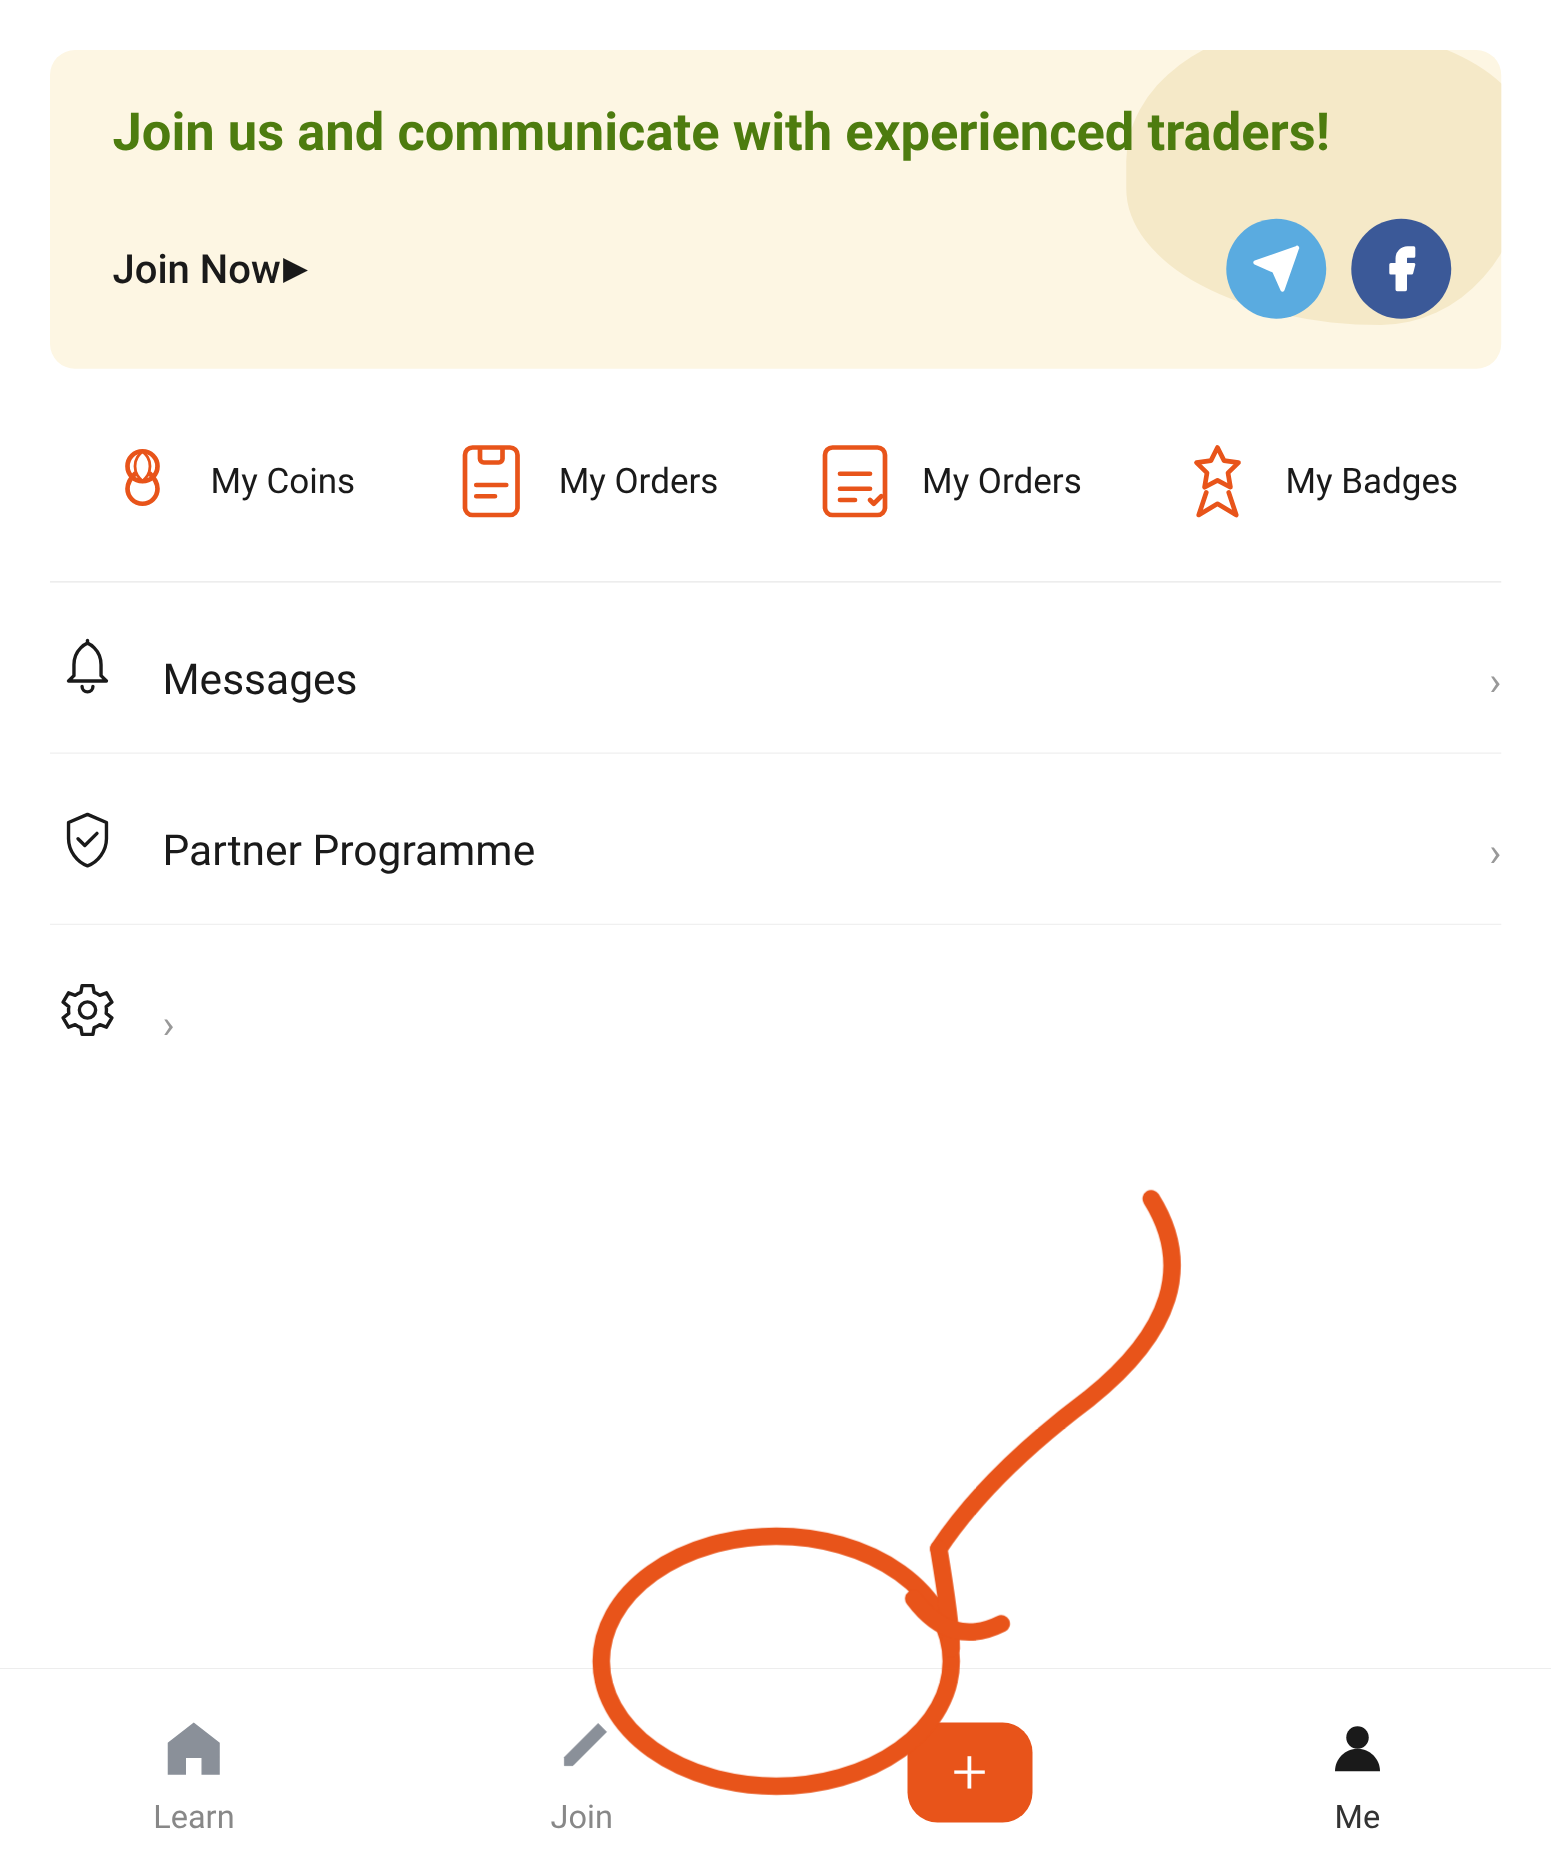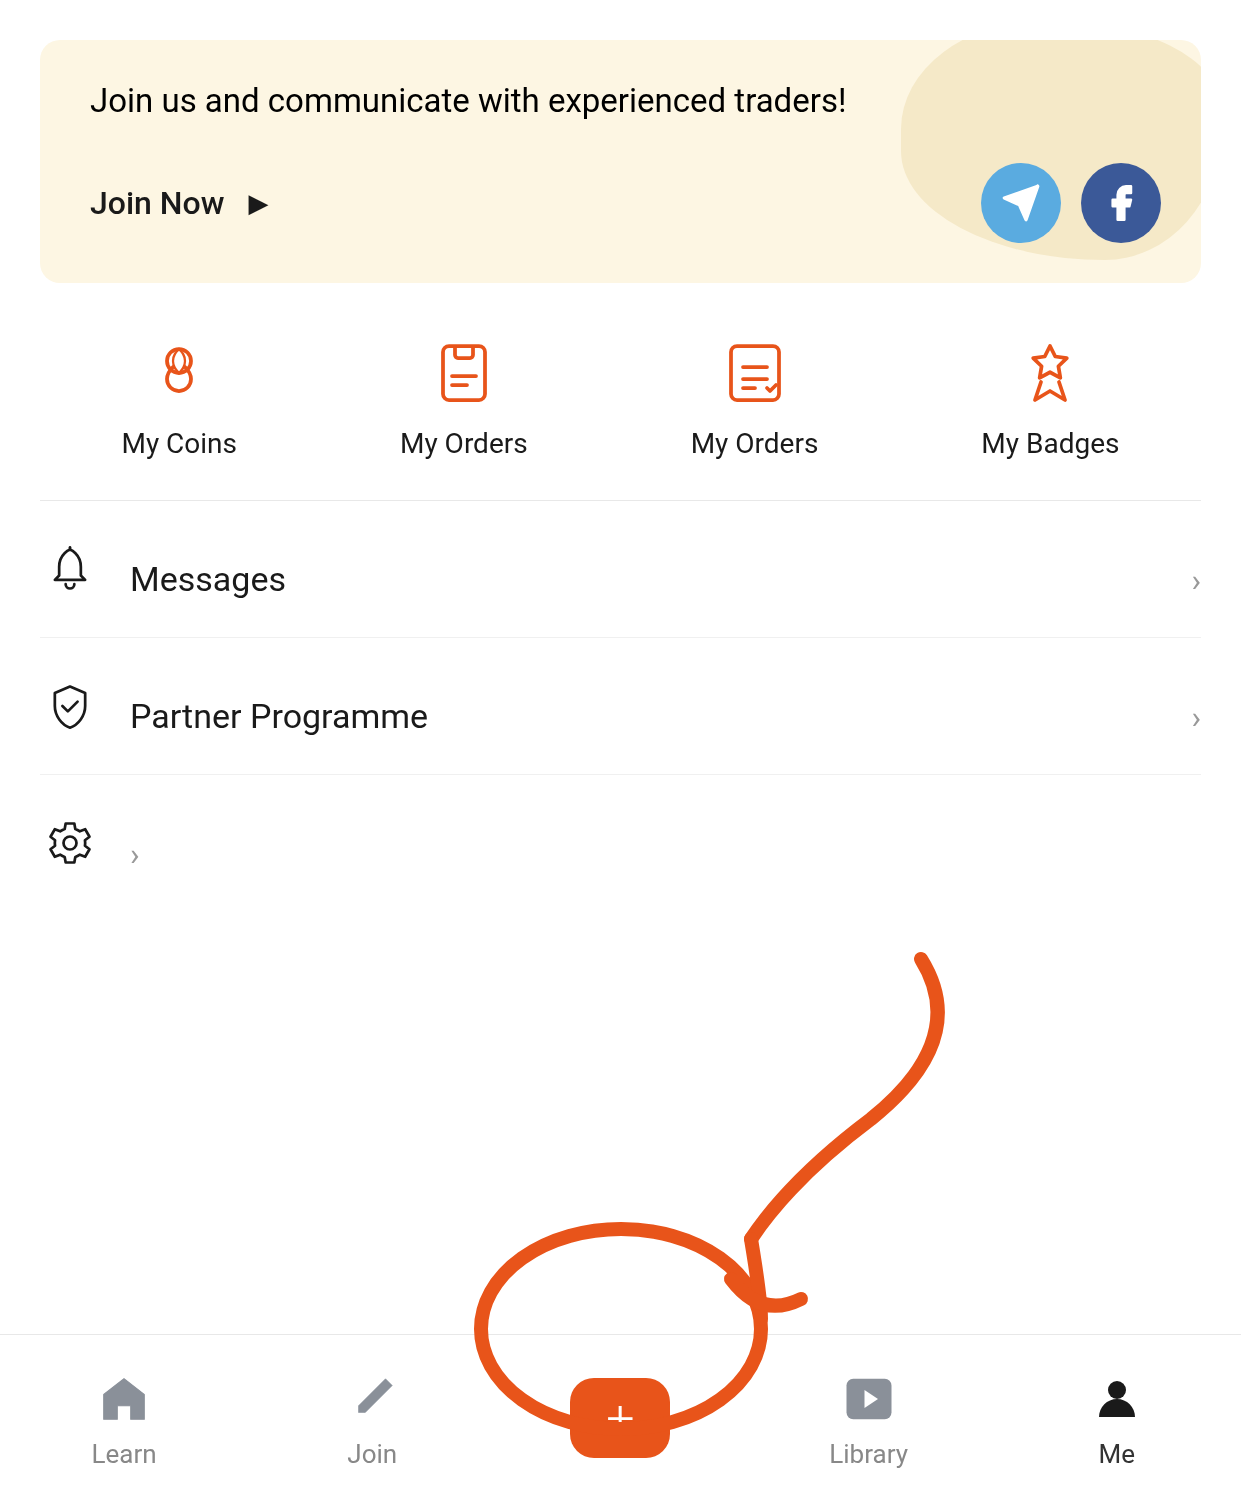--- a/index.html
+++ b/index.html
@@ -33,44 +33,44 @@
       top: -20px;
       right: -20px;
       width: 320px;
       height: 240px;
       background: #f5e9c8;
       border-radius: 50% 60% 40% 70% / 50% 40% 60% 50%;
       z-index: 0;
     }
 
     .banner-title {
-      font-size: 33px;
-      font-weight: 400;
-      color: #000000;
+      font-size: 42px;
+      font-weight: 700;
+      color: #4d7c0f;
       position: relative;
       z-index: 1;
       margin-bottom: 40px;
       line-height: 1.3;
     }
 
     .banner-bottom {
       display: flex;
       align-items: center;
       justify-content: space-between;
       position: relative;
       z-index: 1;
     }
 
     .join-now {
       font-size: 32px;
       font-weight: 500;
       color: #1a1a1a;
       display: flex;
       align-items: center;
-      gap: 24px;
+      gap: 2px;
       cursor: pointer;
     }
 
     .join-now-arrow {
       font-size: 26px;
     }
 
     .social-icons {
       display: flex;
       gap: 20px;
@@ -103,21 +103,21 @@
 
     
     .quick-actions {
       display: flex;
       justify-content: space-around;
       padding: 50px 40px 40px 40px;
     }
 
     .quick-action-item {
       display: flex;
-      flex-direction: column;
+      flex-direction: row;
       align-items: center;
       gap: 14px;
       cursor: pointer;
     }
 
     .quick-action-icon {
       width: 80px;
       height: 80px;
       display: flex;
       align-items: center;
@@ -396,29 +396,20 @@
     </div>
     <span class="nav-label">Join</span>
   </div>
 
   <div class="nav-item">
     <div class="nav-add-btn">
       <span>+</span>
     </div>
   </div>
 
-  <div class="nav-item">
-    <div class="nav-icon">
-      <svg width="54" height="54" viewBox="0 0 48 48" fill="none">
-        <rect x="4" y="6" width="40" height="36" rx="6" fill="#8a9099"></rect>
-        <path d="M20 16l12 8-12 8V16z" fill="white"></path>
-      </svg>
-    </div>
-    <span class="nav-label">Library</span>
-  </div>
 
   <div class="nav-item nav-active">
     <div class="nav-icon">
       <svg width="54" height="54" viewBox="0 0 48 48" fill="none">
         <circle cx="24" cy="16" r="8" fill="#1a1a1a"></circle>
         <path d="M8 40c0-8.8 7.2-16 16-16s16 7.2 16 16" fill="#1a1a1a"></path>
       </svg>
     </div>
     <span class="nav-label" style="color:#333">Me</span>
   </div>

